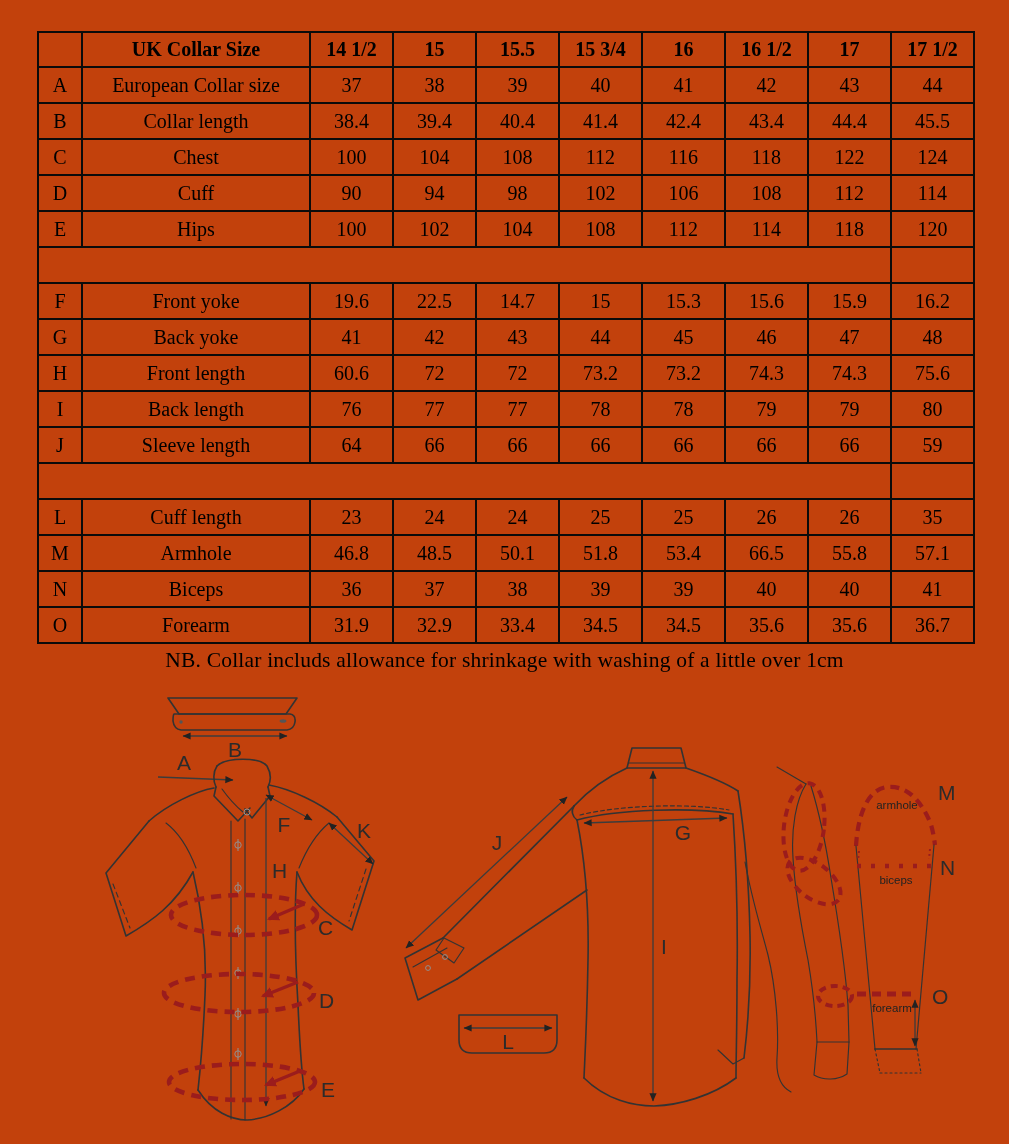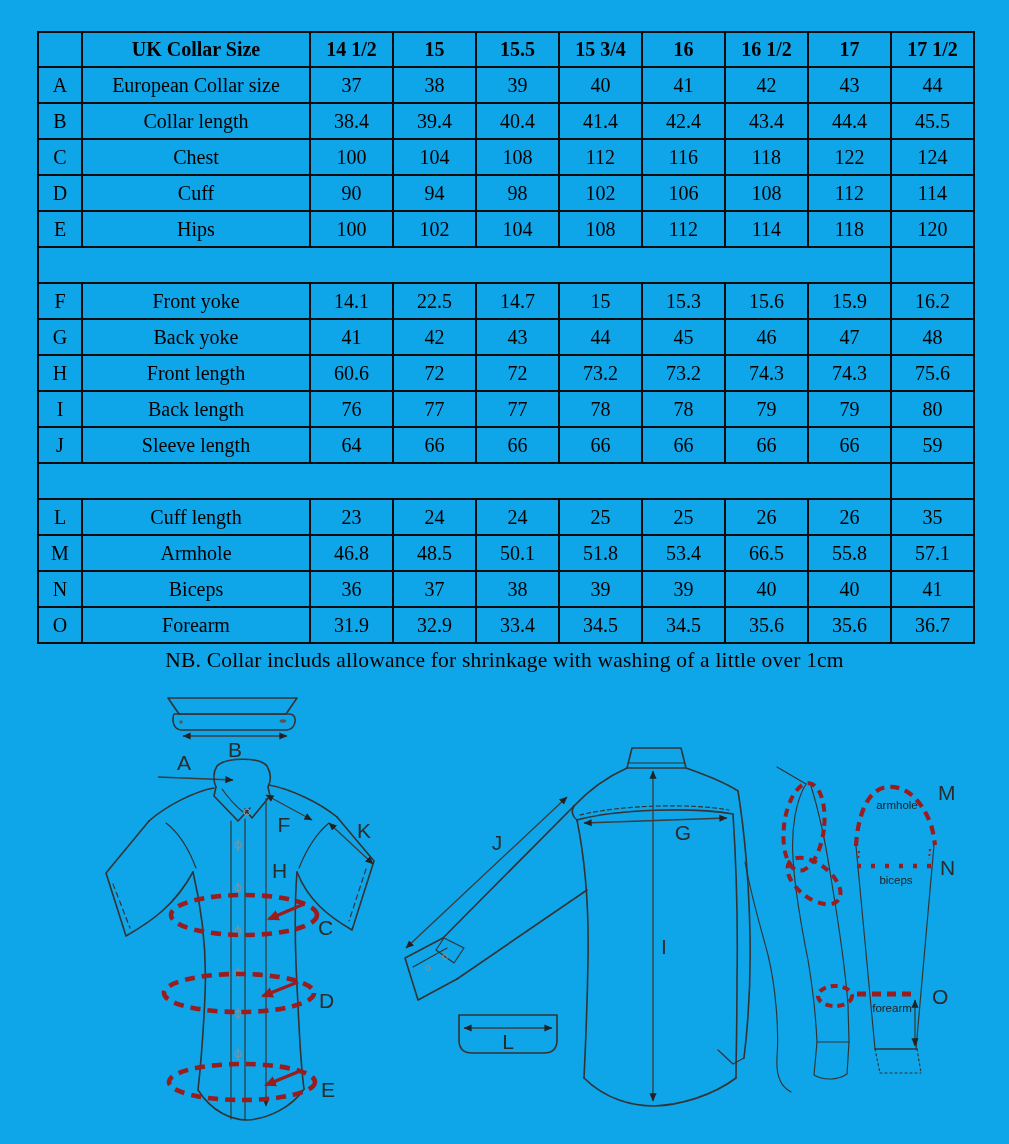--- a/index.html
+++ b/index.html
@@ -1,16 +1,16 @@
 <!DOCTYPE html>
 <html style="--accent: #9b1c1c;"><head>
 <meta charset="utf-8">
 <style>
   html,body{margin:0;padding:0;background:#fff;}
-  .page{position:relative;width:1009px;height:1144px;background:#0ea5e9;overflow:hidden;
+  .page{position:relative;width:1009px;height:1144px;background:#c2410c;overflow:hidden;
         font-family:"Liberation Serif","DejaVu Serif",serif;color:#000;}
 
   table.size-chart{position:absolute;left:37px;top:31px;width:938px;
         border-collapse:collapse;table-layout:fixed;}
   table.size-chart th,table.size-chart td{
         border:2px solid #0b0b0b;text-align:center;vertical-align:middle;
         font-size:20px;padding:0;height:34px;font-weight:normal;}
   table.size-chart thead th{font-weight:bold;height:33px;}
   table.size-chart tr.sep td{height:34px;border-left:none;border-right:none;}
   table.size-chart tr.sep td:first-child{border-left:2px solid #0b0b0b;border-right:2px solid #0b0b0b;}
@@ -122,21 +122,21 @@
           <td>118</td>
           <td>120</td>
         </tr>
         <tr class="sep">
           <td colspan="9"></td>
           <td></td>
         </tr>
         <tr>
           <td>F</td>
           <td>Front yoke</td>
-          <td>14.1</td>
+          <td>19.6</td>
           <td>22.5</td>
           <td>14.7</td>
           <td>15</td>
           <td>15.3</td>
           <td>15.6</td>
           <td>15.9</td>
           <td>16.2</td>
         </tr>
         <tr>
           <td>G</td>

